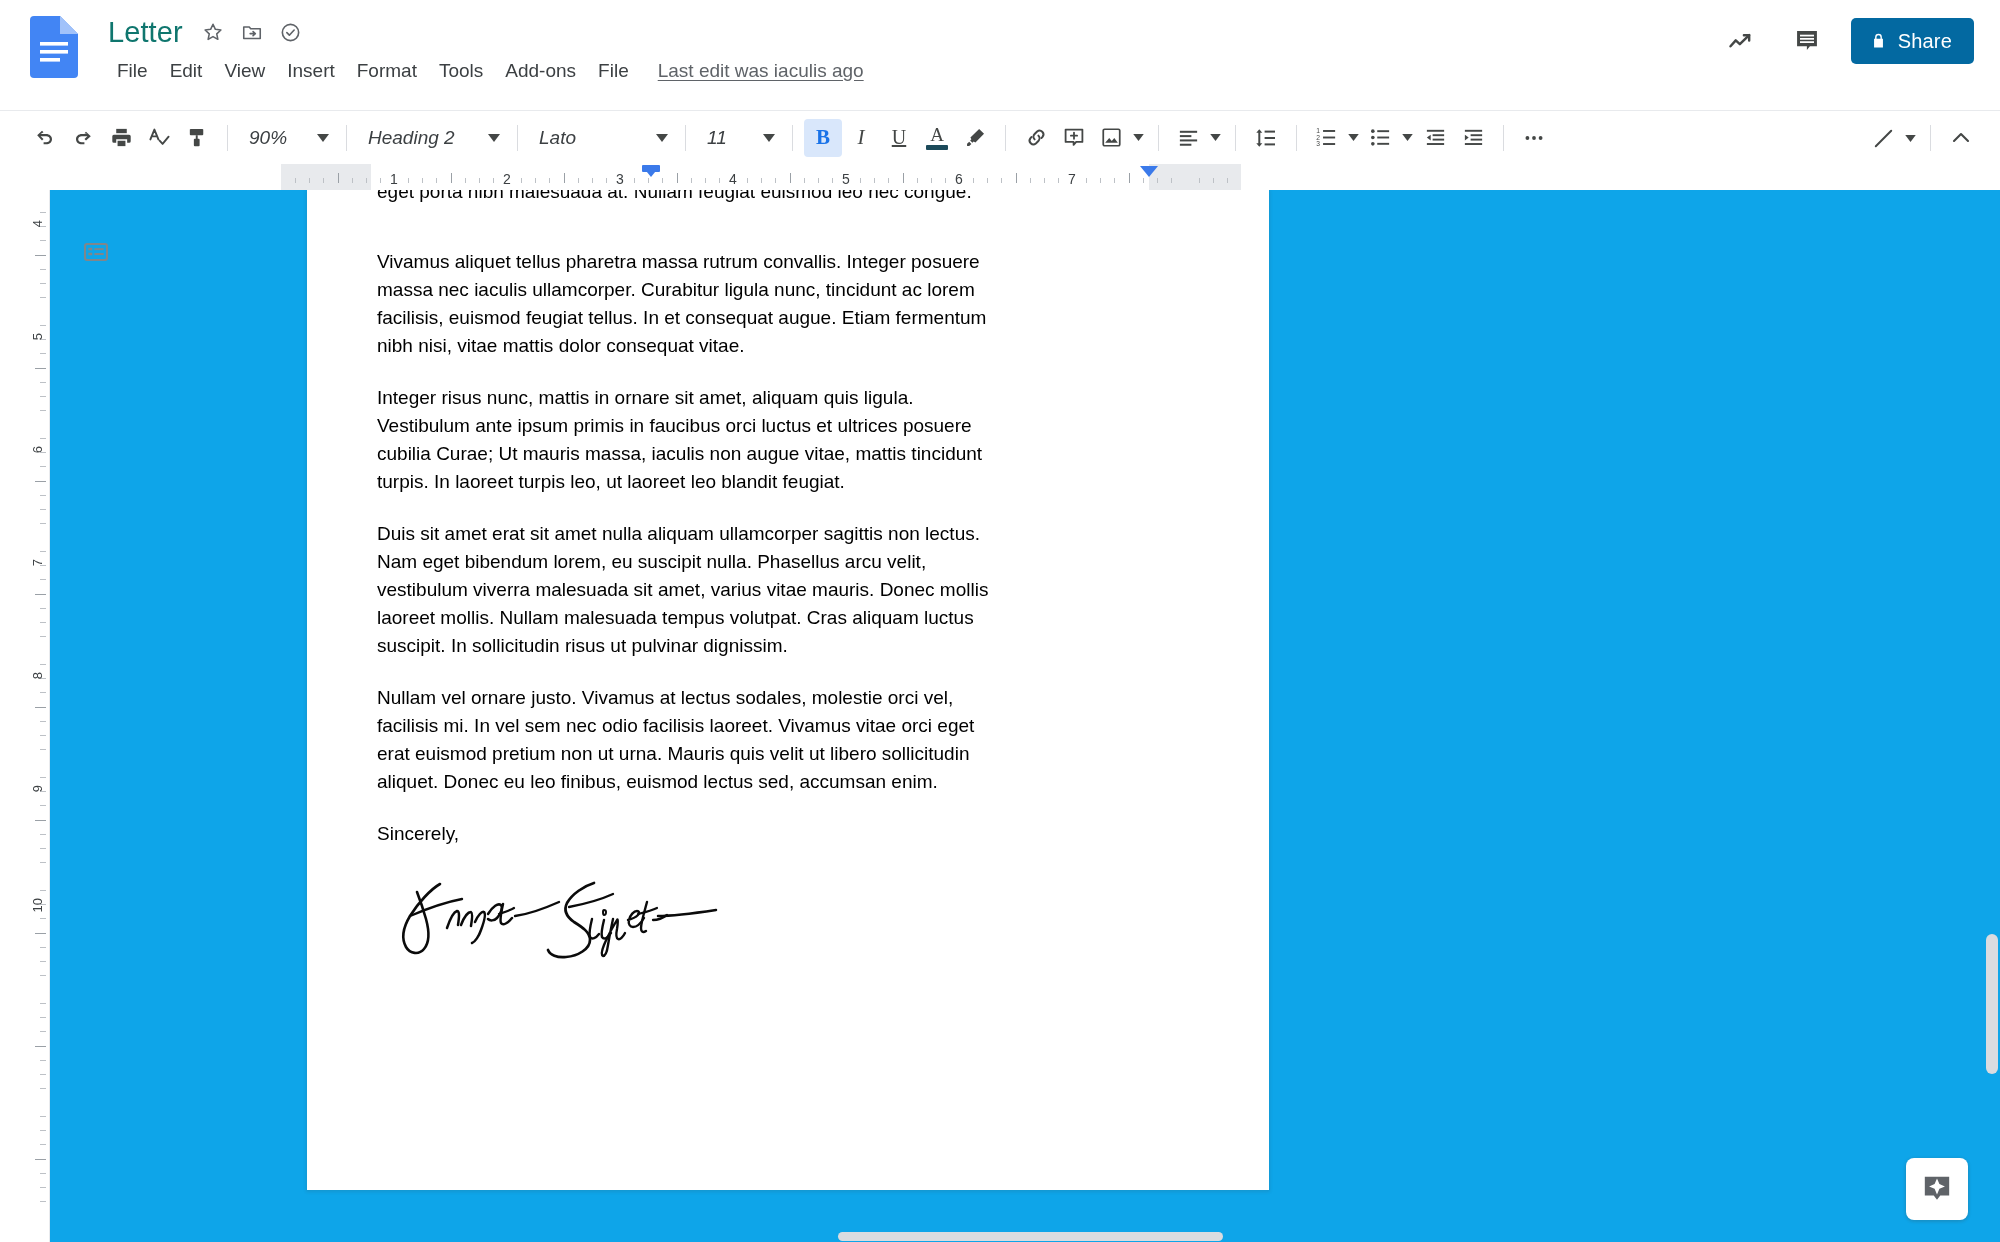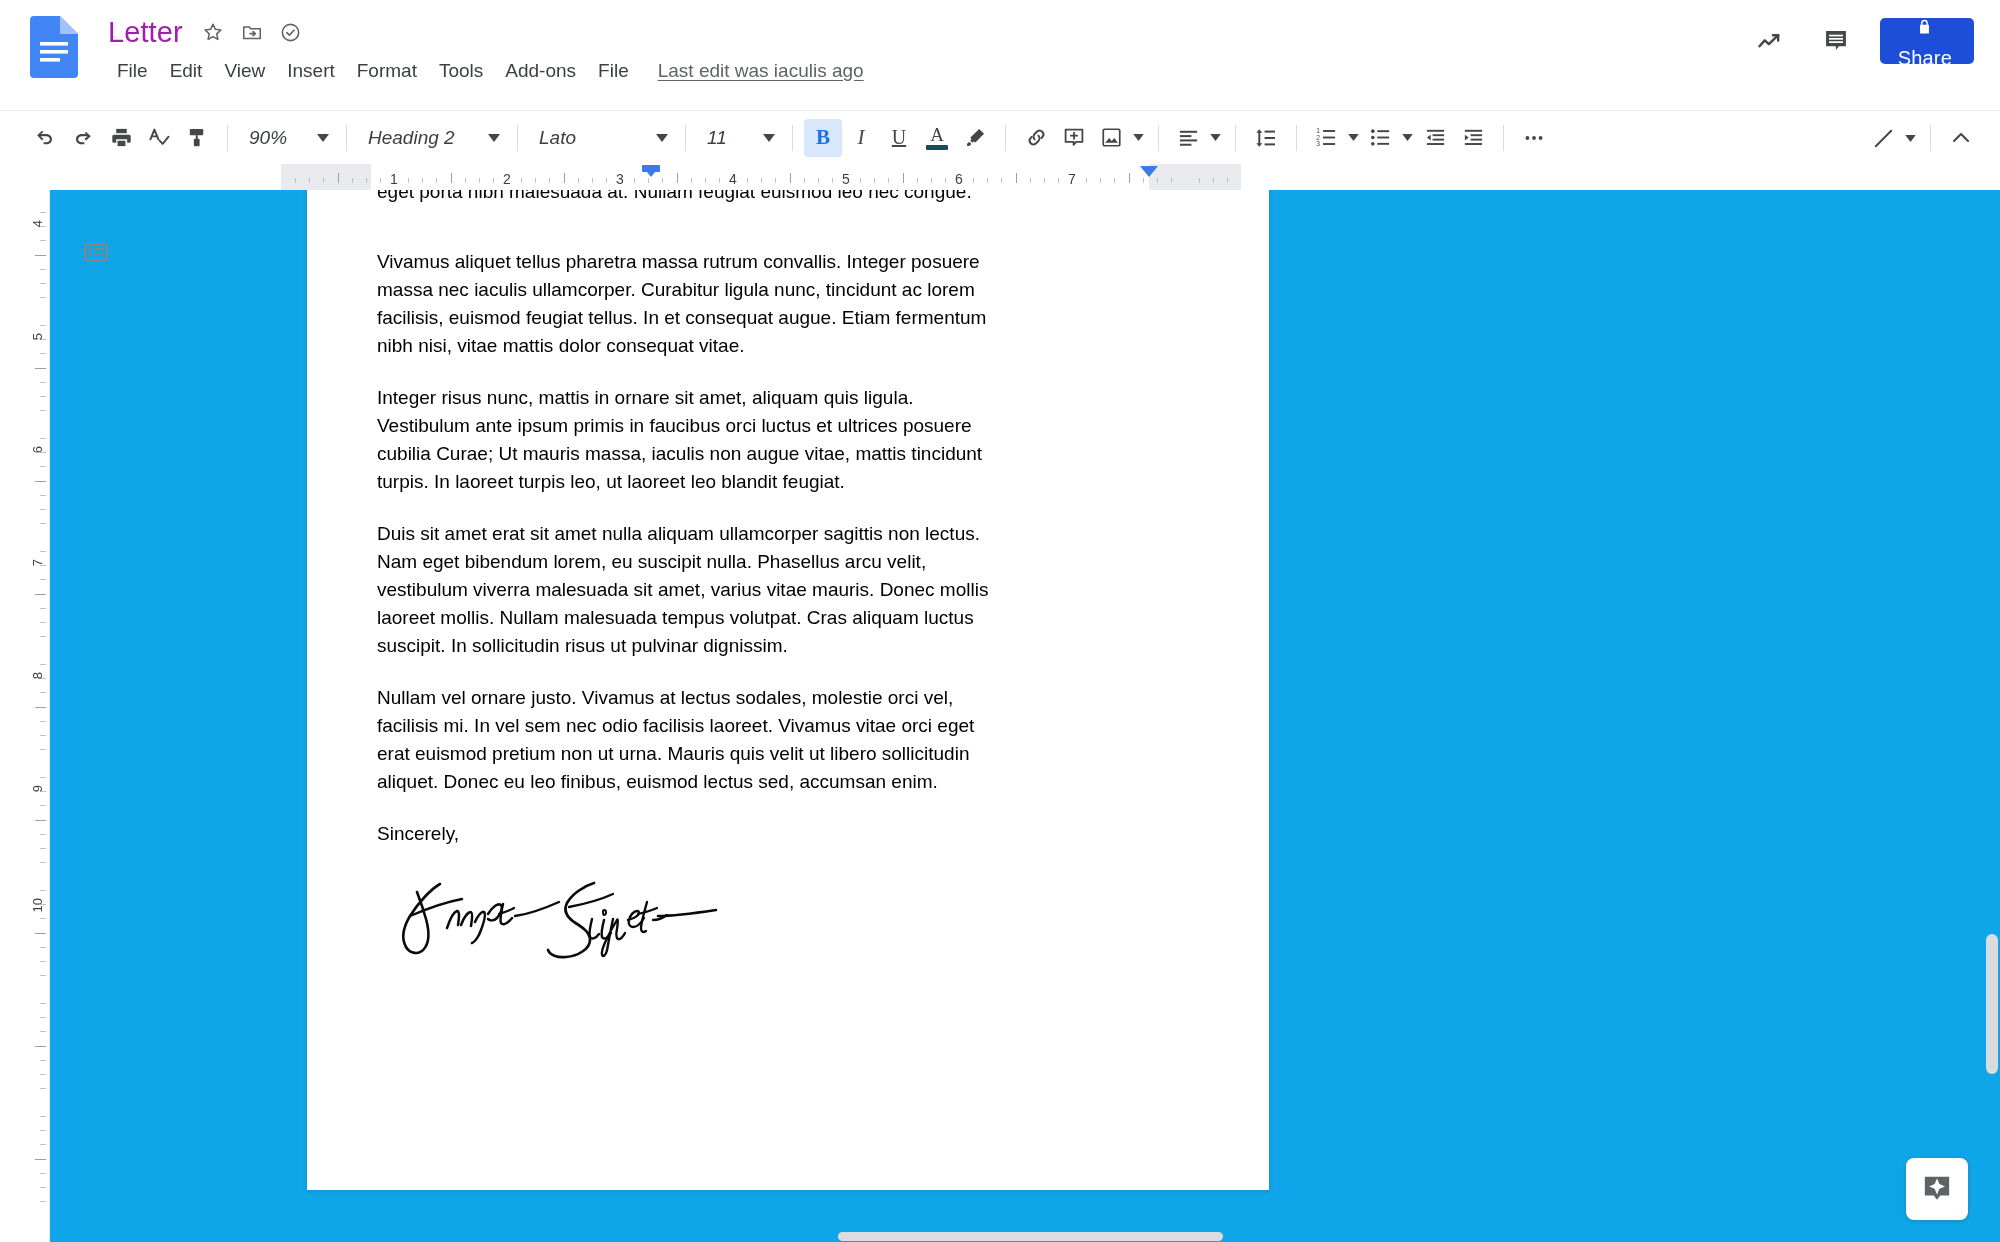--- a/index.html
+++ b/index.html
@@ -23,21 +23,21 @@
   }
   .doc-logo {
     position: absolute;
     left: 30px; top: 16px;
     width: 48px; height: 62px;
   }
   .title-block { position: absolute; left: 104px; top: 10px; }
   .title-row { display: flex; align-items: center; gap: 13px; height: 44px; }
   .doc-title {
     font-size: 29px;
-    color: #a21caf;
+    color: #0f766e;
     letter-spacing: 0.1px;
     padding: 2px 4px;
     line-height: 1;
   }
   .title-icon {
     width: 26px; height: 26px;
     display: inline-flex; align-items: center; justify-content: center;
     cursor: pointer;
     color: #5f6368;
   }
@@ -71,31 +71,30 @@
   }
   .hdr-icon-btn {
     width: 44px; height: 44px;
     display: flex; align-items: center; justify-content: center;
     border-radius: 50%;
     cursor: pointer;
     color: #444746;
   }
   .share-btn {
     display: flex; align-items: center; gap: 10px;
-    background: #1d4ed8;
+    background: #0369a1;
     color: #ffffff;
     border: none;
     border-radius: 5px;
     height: 46px;
     padding: 0 22px 0 18px;
     font-size: 20px;
     font-family: "Liberation Sans", sans-serif;
     cursor: pointer;
     letter-spacing: .2px;
-    flex-direction: column;
   }
 
   
   .toolbar {
     height: 54px;
     background: #ffffff;
     border-top: 1px solid #e8eaed;
     display: flex;
     align-items: center;
     padding: 0 20px 0 26px;

